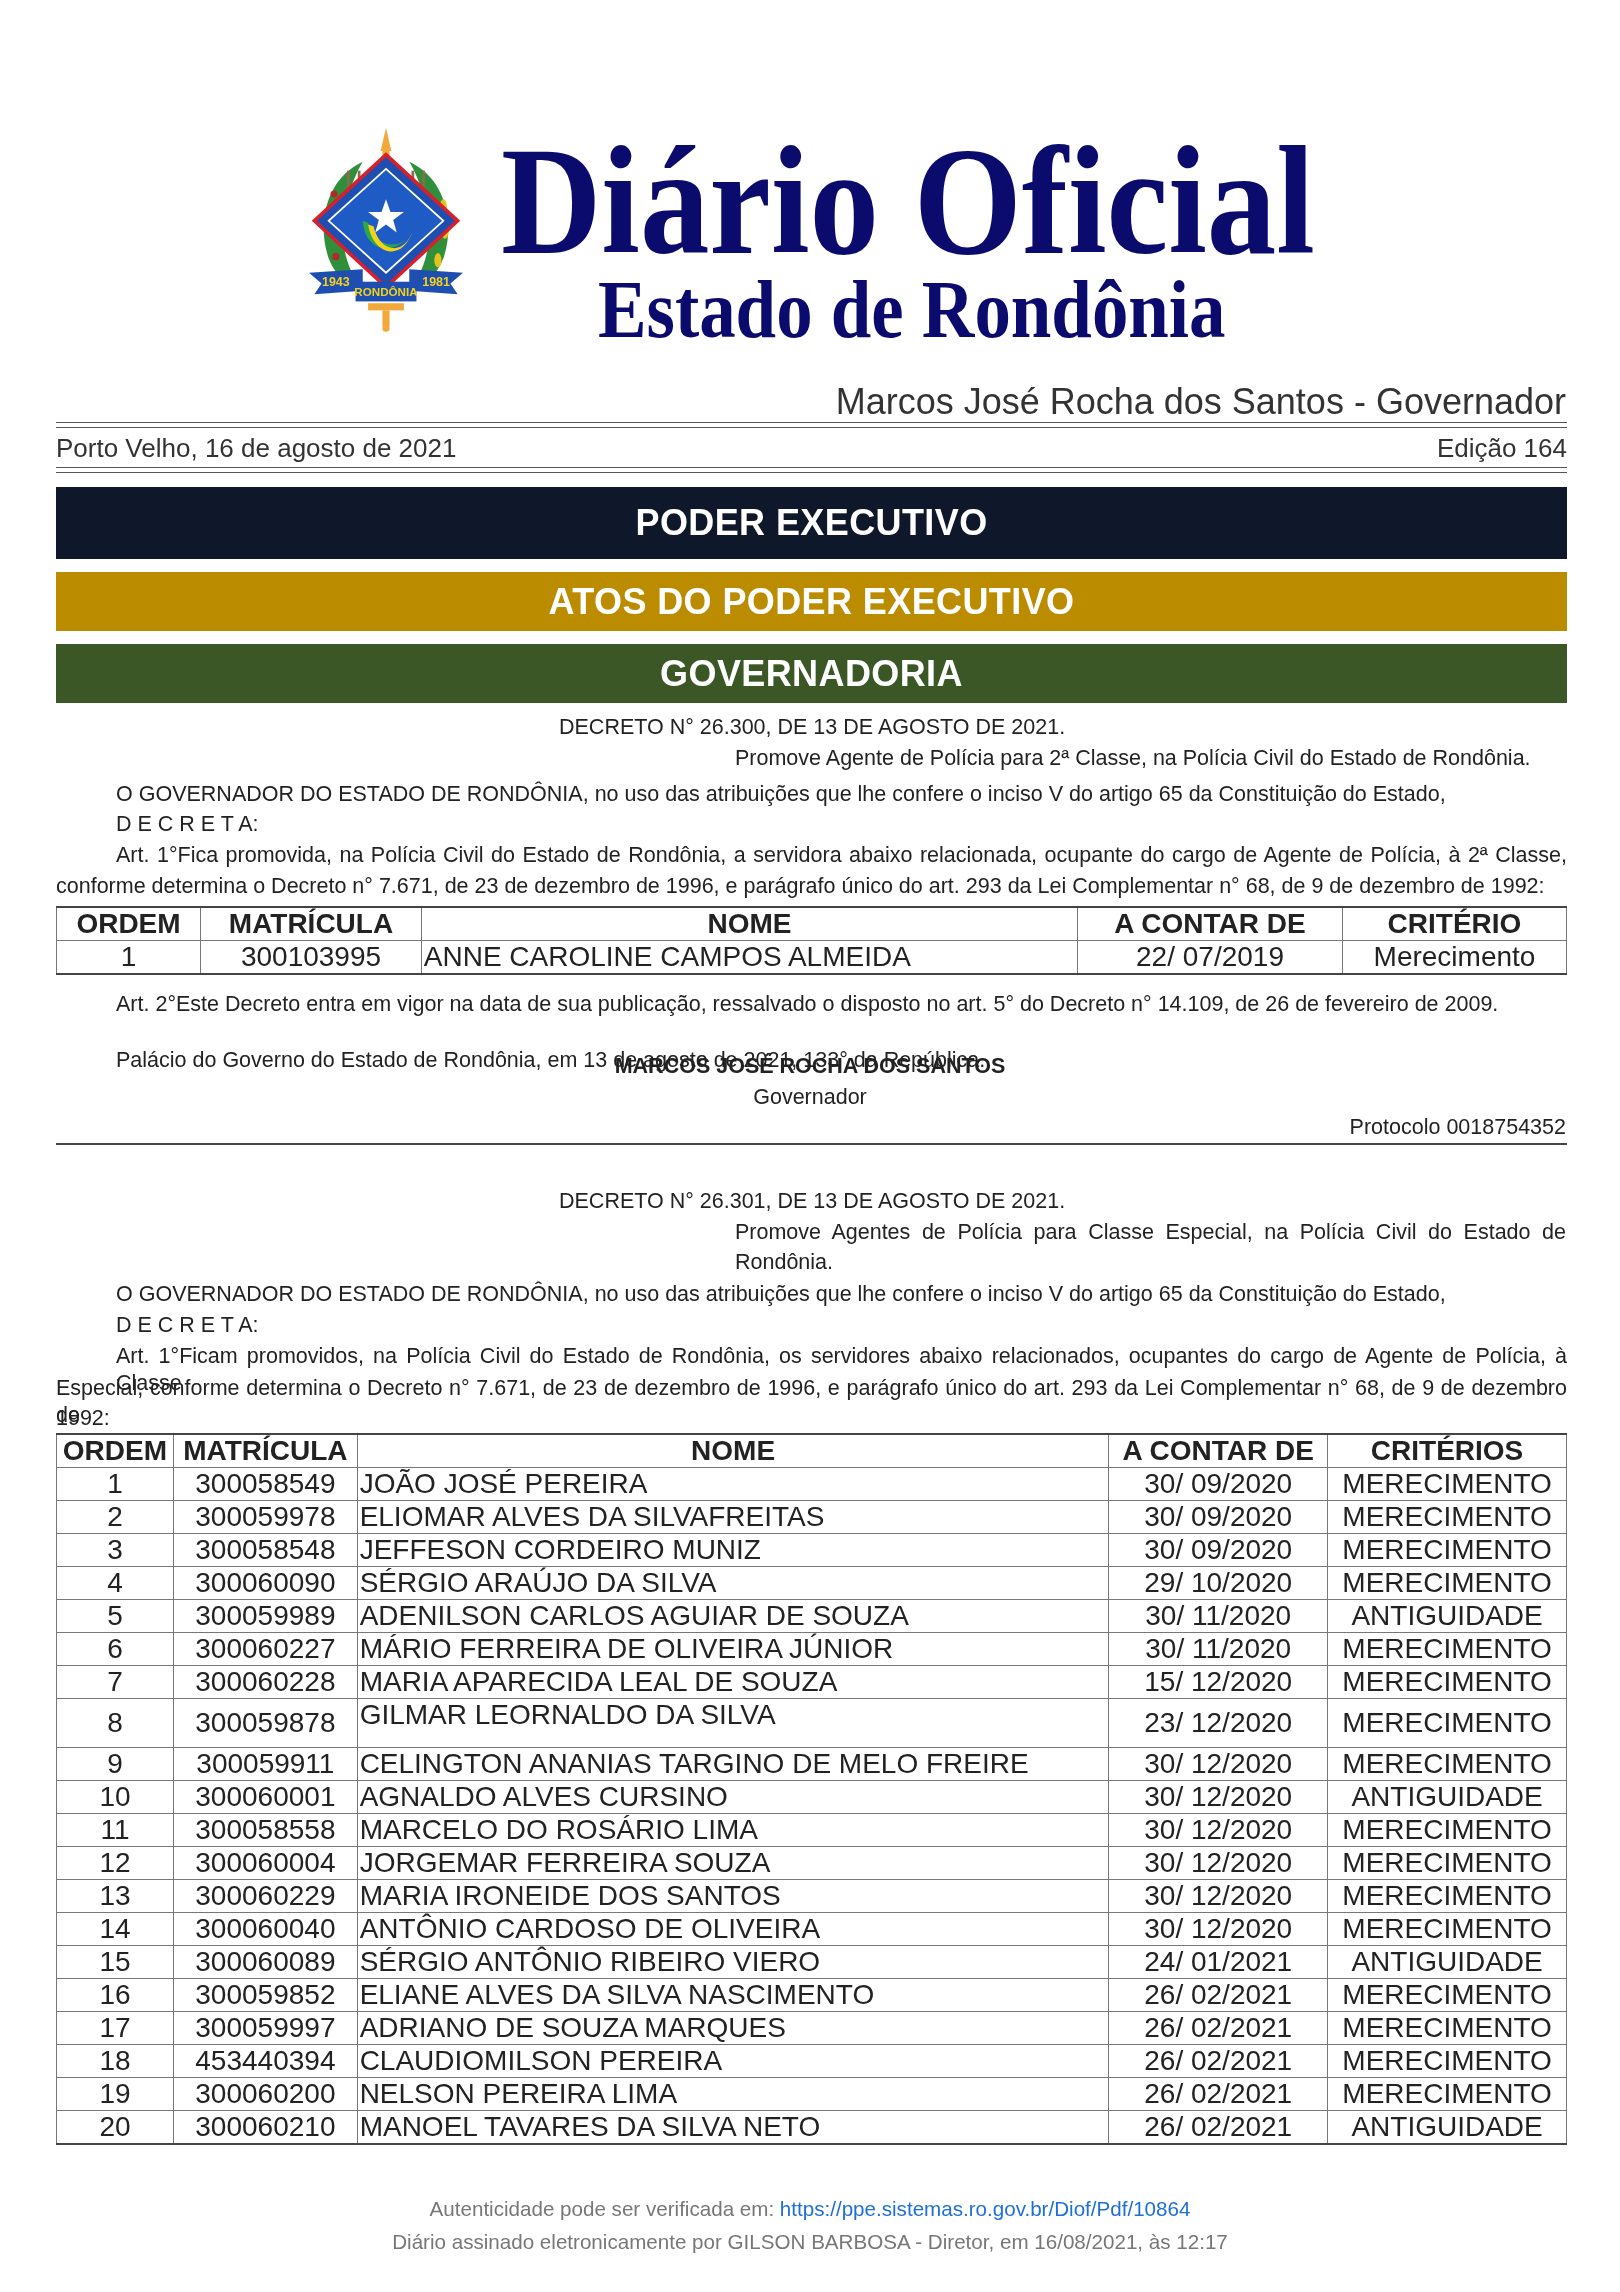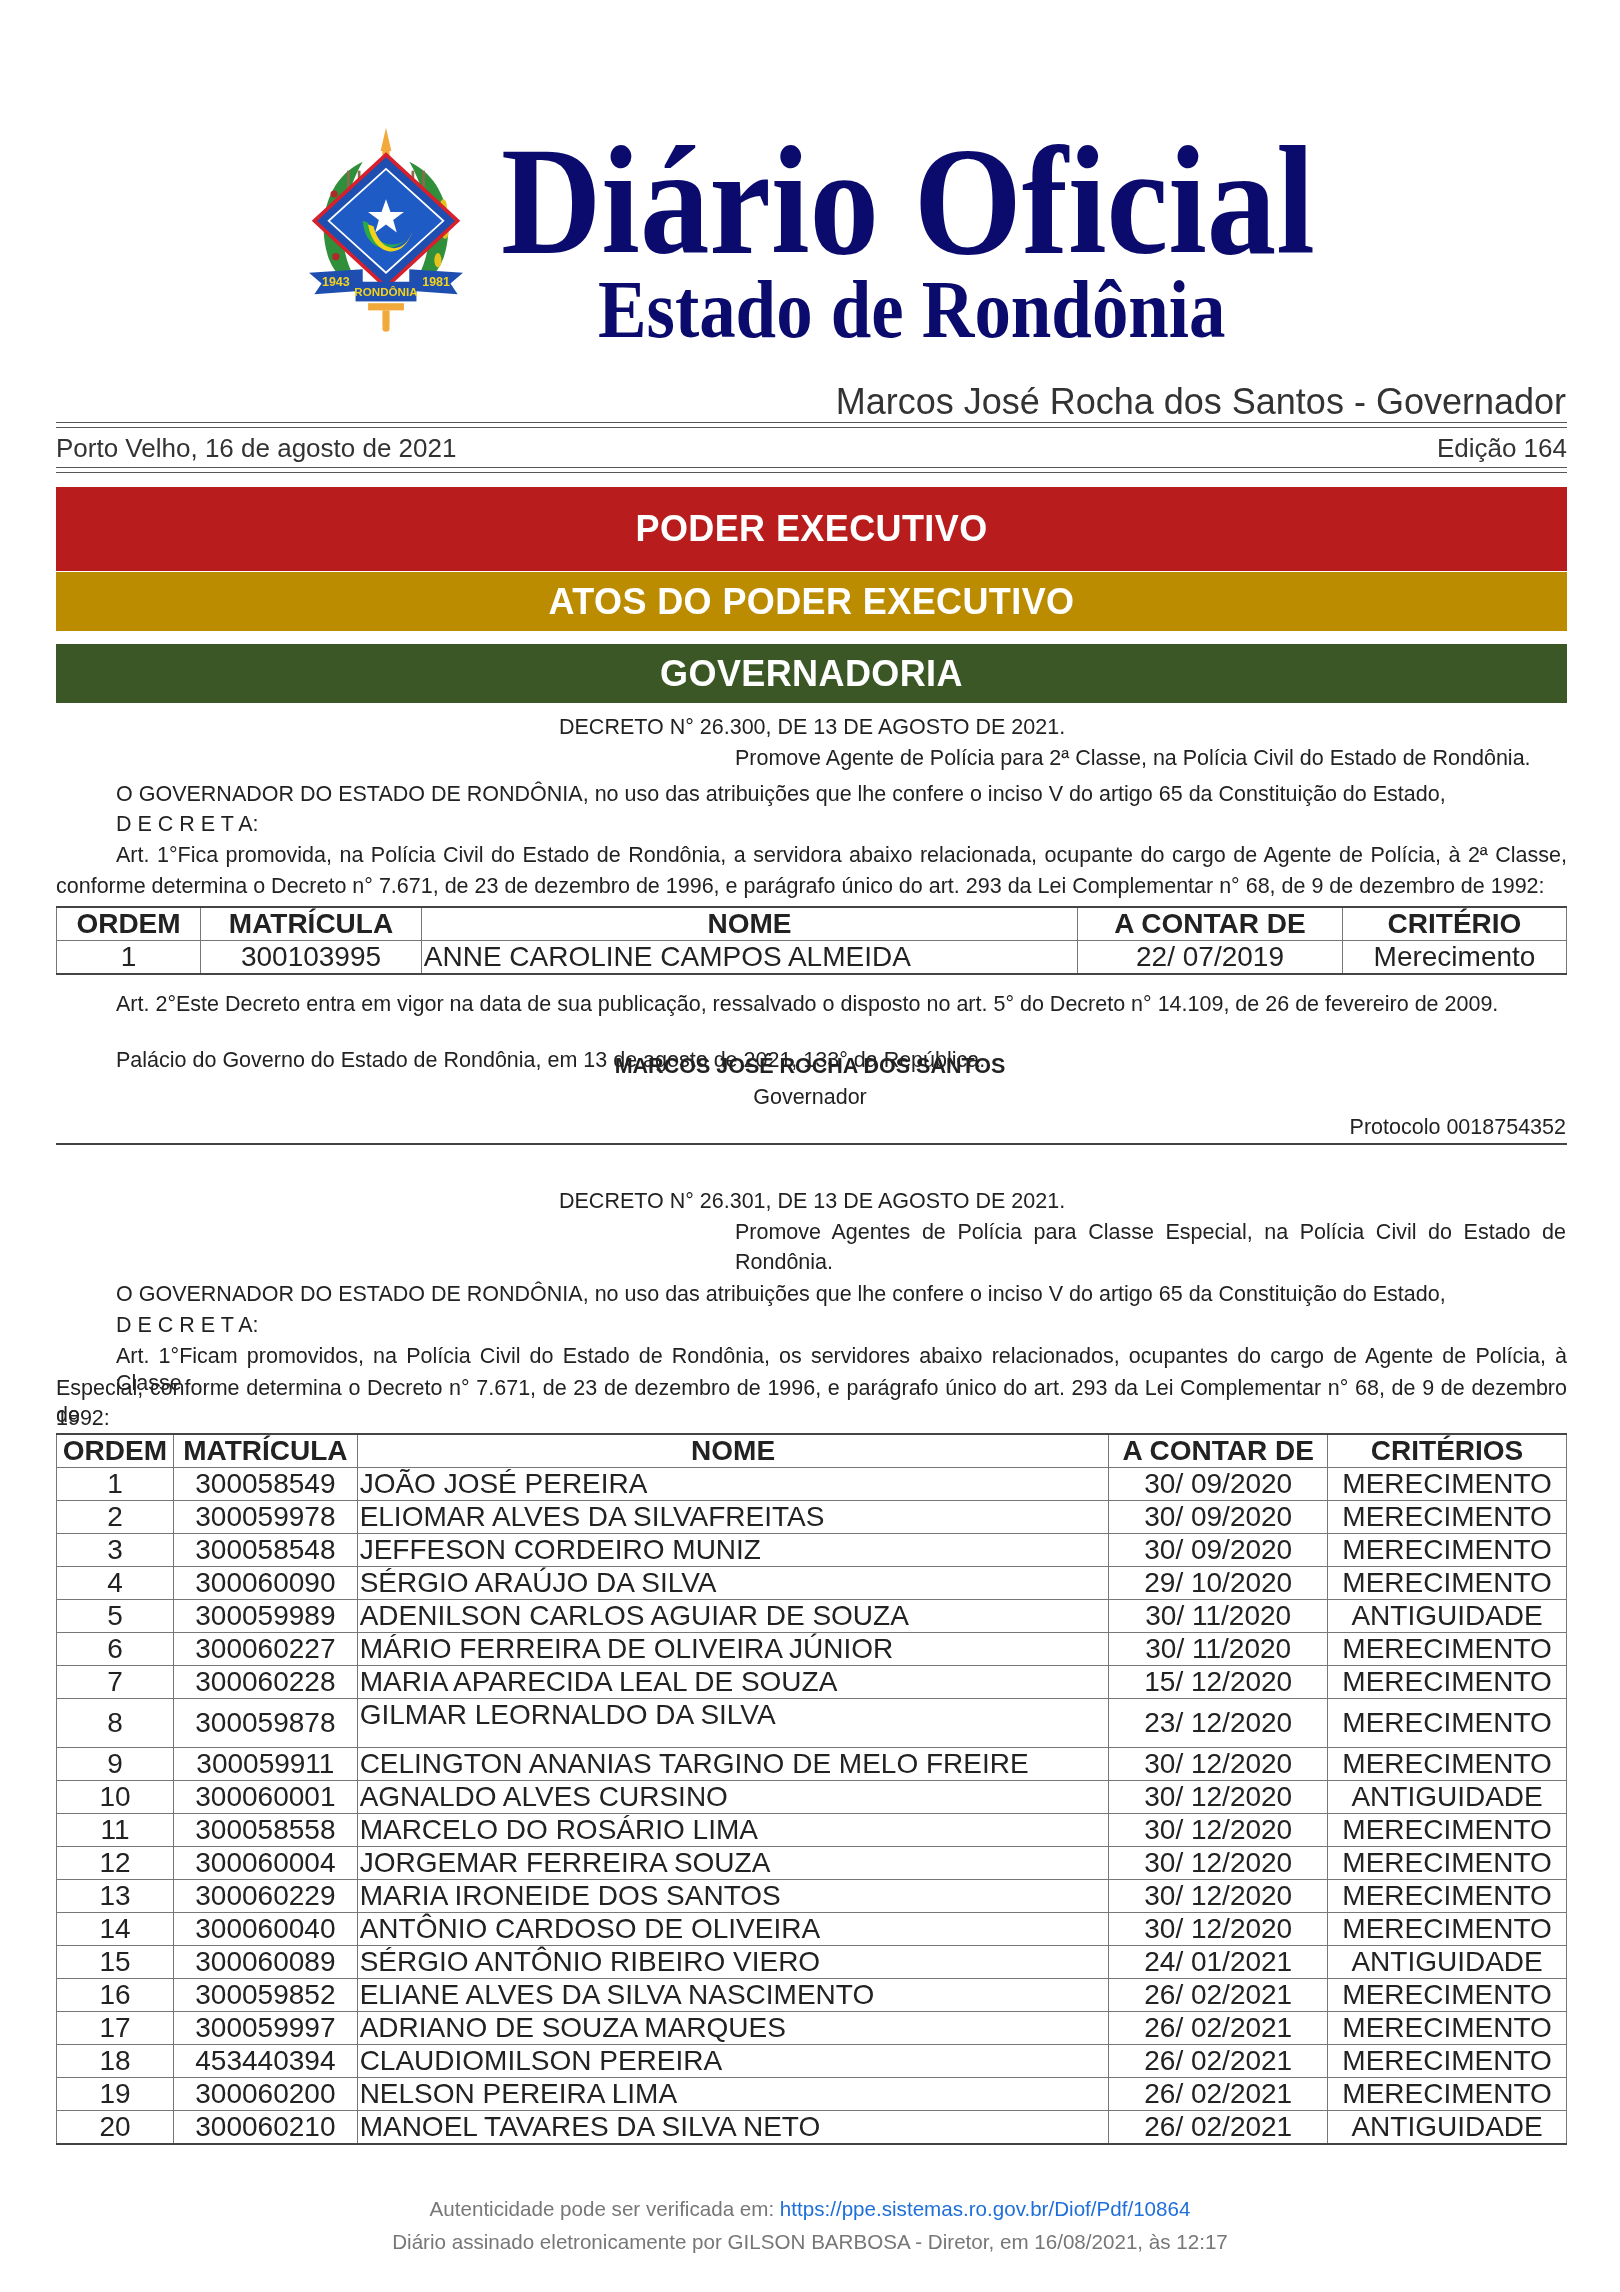--- a/index.html
+++ b/index.html
@@ -83,21 +83,21 @@
 
 <div class="gov-line">Marcos José Rocha dos Santos - Governador</div>
 
 <div class="dbl" style="top:422px;"></div>
 <div class="dateline">
   <span>Porto Velho, 16 de agosto de 2021</span>
   <span>Edição 164</span>
 </div>
 <div class="dbl" style="top:467px;"></div>
 
-<div class="band" style="top:487px; height:84px; background:#b91c1c;">
+<div class="band" style="top:487px; height:72px; background:#0f172a;">
   <span>PODER EXECUTIVO</span>
 </div>
 <div class="band" style="top:572px; height:59px; background:#bc8c00;">
   <span>ATOS DO PODER EXECUTIVO</span>
 </div>
 <div class="band" style="top:644px; height:59px; background:#3a5725;">
   <span>GOVERNADORIA</span>
 </div>
 
 <div class="line" style="left:559px; top:714px;">DECRETO N° 26.300, DE 13 DE AGOSTO DE 2021.</div>

